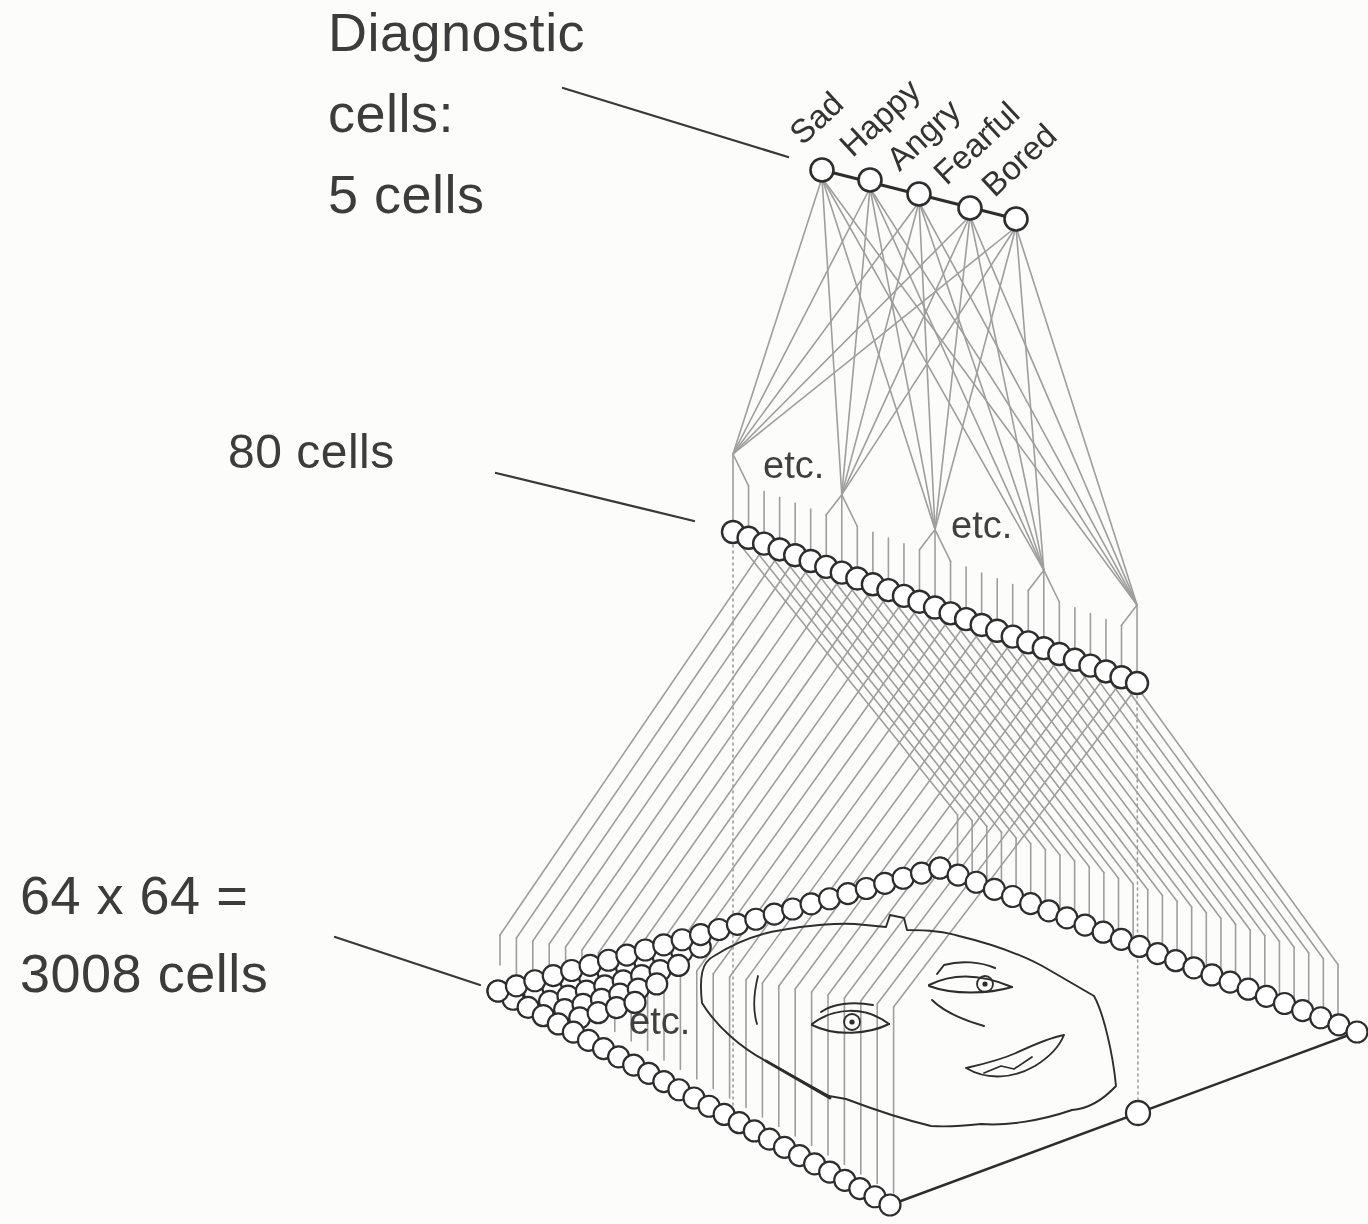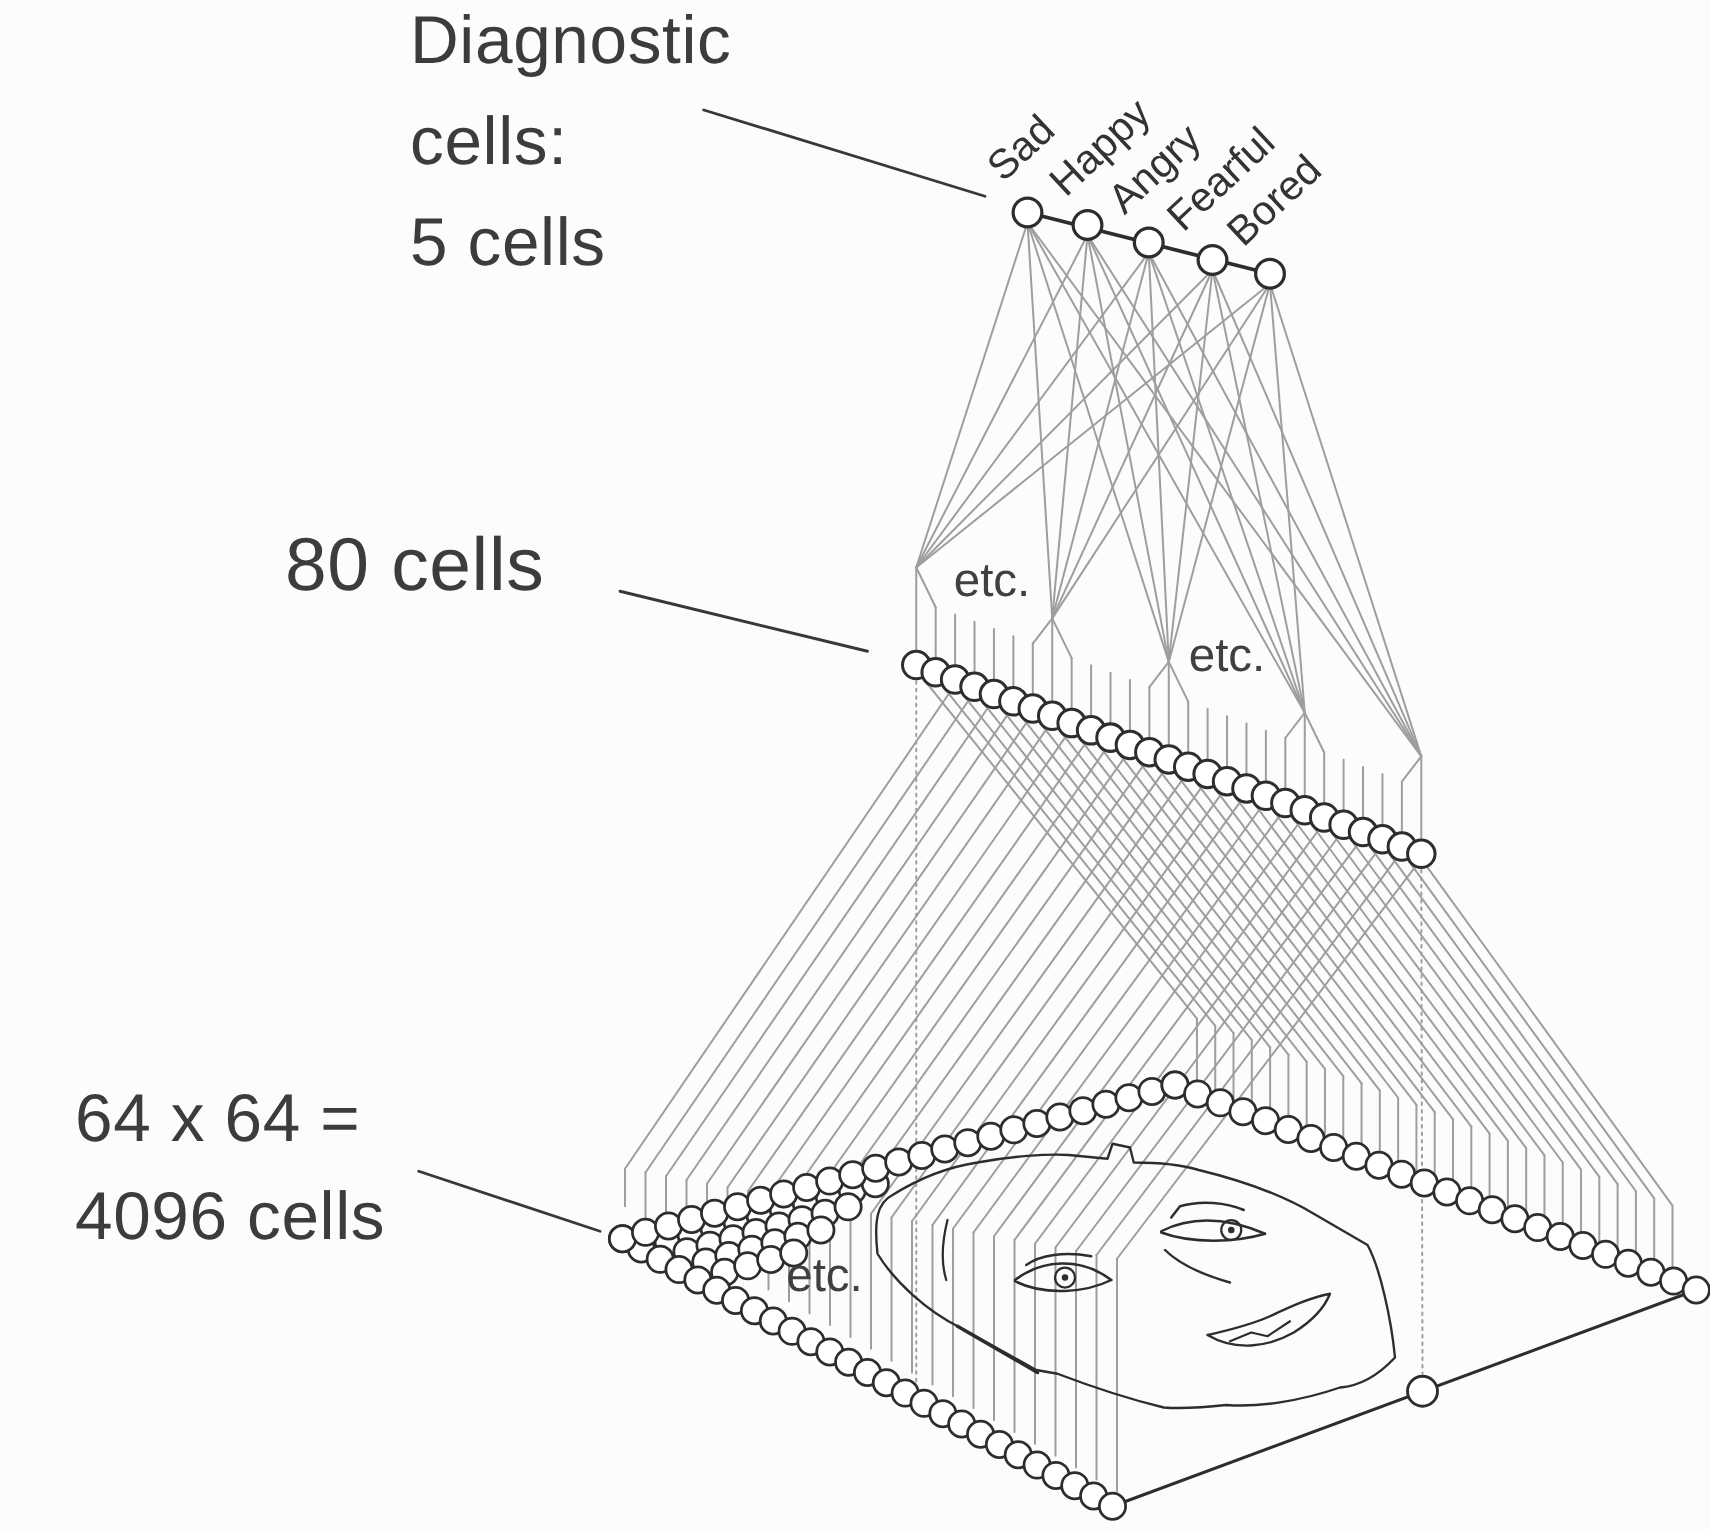--- a/index.html
+++ b/index.html
@@ -2,22 +2,22 @@
 <html><head>
 <meta charset="utf-8">
 <style>
   html,body{margin:0;padding:0;}
   body{width:1368px;height:1224px;background:#fcfcfa;position:relative;
        font-family:"Liberation Sans", sans-serif;overflow:hidden;}
   #stage{position:absolute;left:0;top:0;width:1172px;height:1224px;}
   svg{position:absolute;left:0;top:0;}
   .lbl{position:absolute;color:#3c3c3c;letter-spacing:0.5px;}
   .lbl-diag{left:328px;top:-8px;font-size:54px;line-height:81px;}
-  .lbl-80{left:228px;top:424px;font-size:60px;line-height:56px;}
-  .lbl-4096{left:20px;top:856px;font-size:54px;line-height:78px;margin-left:40px;}
+  .lbl-80{left:228px;top:424px;font-size:48px;line-height:56px;}
+  .lbl-4096{left:20px;top:856px;font-size:54px;line-height:78px;}
   .etc{position:absolute;color:#404040;font-size:38px;line-height:38px;}
   .etc-1{left:763px;top:446px;}
   .etc-2{left:951px;top:506px;}
   .etc-3{left:629px;top:1002px;}
   .em{position:absolute;color:#333;font-size:33px;line-height:33px;
       transform-origin:0 100%;transform:rotate(-43deg);white-space:nowrap;}
   .em-0{left:806px;top:117px;}
   .em-1{left:856px;top:129px;}
   .em-2{left:903px;top:143px;}
   .em-3{left:950px;top:157px;}
@@ -373,21 +373,21 @@
   <div class="lbl lbl-diag">
     <div>Diagnostic</div>
     <div>cells:</div>
     <div>5 cells</div>
   </div>
 
   <div class="lbl lbl-80">80 cells</div>
 
   <div class="lbl lbl-4096">
     <div>64 x 64 =</div>
-    <div>4096 cells</div>
+    <div>3008 cells</div>
   </div>
 
   <span class="etc etc-1">etc.</span>
   <span class="etc etc-2">etc.</span>
   <span class="etc etc-3">etc.</span>
 
   <span class="em em-0">Sad</span>
   <span class="em em-1">Happy</span>
   <span class="em em-2">Angry</span>
   <span class="em em-3">Fearful</span>

